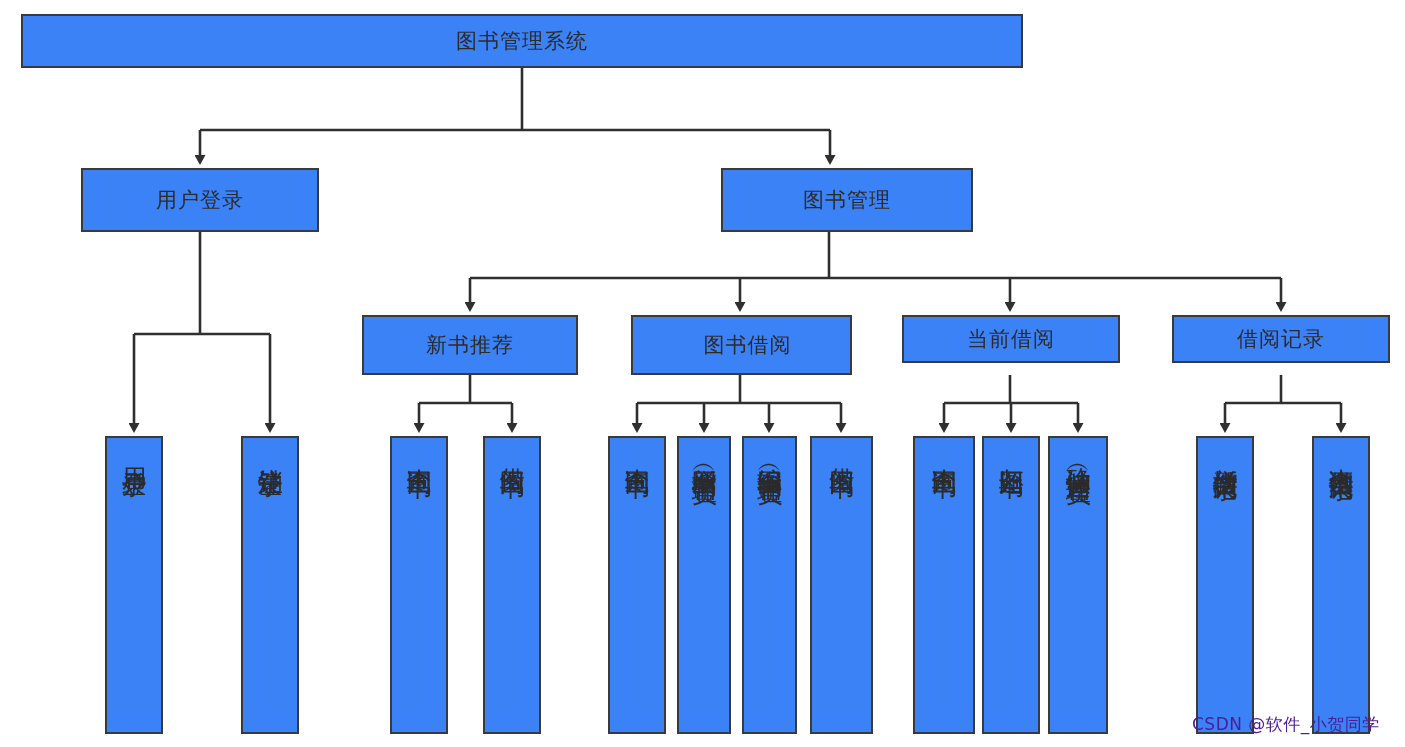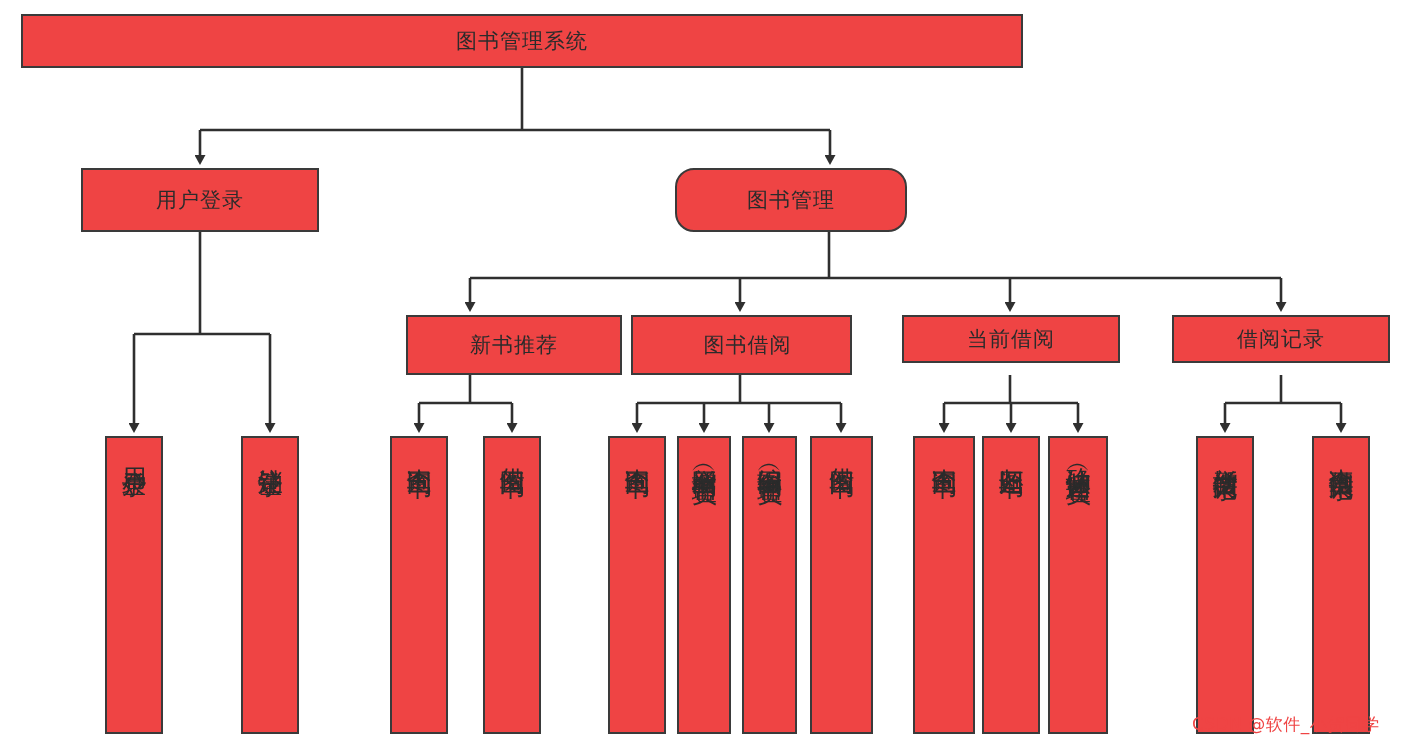--- a/index.html
+++ b/index.html
@@ -9,21 +9,21 @@
     font-family:"DejaVu Sans","Liberation Sans",sans-serif;
     overflow:hidden;
   }
   #diagram{position:relative;width:1405px;height:747px;}
   #wires{position:absolute;left:0;top:0;width:1405px;height:747px;}
 
   .node{
     position:absolute;
     box-sizing:border-box;
     border:2.5px solid #3a3a3a;
-    background:#ef4444;
+    background:#3b82f6;
     display:flex;
     align-items:center;
     justify-content:center;
     color:#2b2b2b;
     z-index:2;
   }
   .node .lbl{
     display:block;
     white-space:pre;
     line-height:1.16;
@@ -40,21 +40,21 @@
     font-size:25px;
     line-height:1.02;
     letter-spacing:2px;
     white-space:nowrap;
   }
 
   #watermark{
     position:absolute;
     left:1192px;top:713px;
     font-size:17px;
-    color:#ef4444;
+    color:#4c1d95;
     letter-spacing:0.5px;
     z-index:3;
     white-space:nowrap;
     user-select:none;
   }
 </style>
 </head>
 <body>
 
 <div id="diagram">
@@ -109,25 +109,25 @@
     </g>
   </svg>
 
   <div class="node root" style="left:21px;top:14px;width:1002px;height:54px;">
     <span class="lbl">图书管理系统</span>
   </div>
 
   <div class="node h" style="left:81px;top:168px;width:238px;height:64px;">
     <span class="lbl">用户登录</span>
   </div>
-  <div class="node h" style="left:675px;top:168px;width:232px;height:64px;border-radius:19px;">
+  <div class="node h" style="left:721px;top:168px;width:252px;height:64px;">
     <span class="lbl">图书管理</span>
   </div>
 
-  <div class="node h" style="left:362px;top:315px;width:216px;height:60px;margin-left:44px;">
+  <div class="node h" style="left:362px;top:315px;width:216px;height:60px;">
     <span class="lbl">新书推荐</span>
   </div>
   <div class="node h" style="left:631px;top:315px;width:221px;height:60px;padding-left:12px;">
     <span class="lbl">图书借阅</span>
   </div>
   <div class="node h" style="left:902px;top:315px;width:218px;height:48px;">
     <span class="lbl">当前借阅</span>
   </div>
   <div class="node h" style="left:1172px;top:315px;width:218px;height:48px;">
     <span class="lbl">借阅记录</span>

